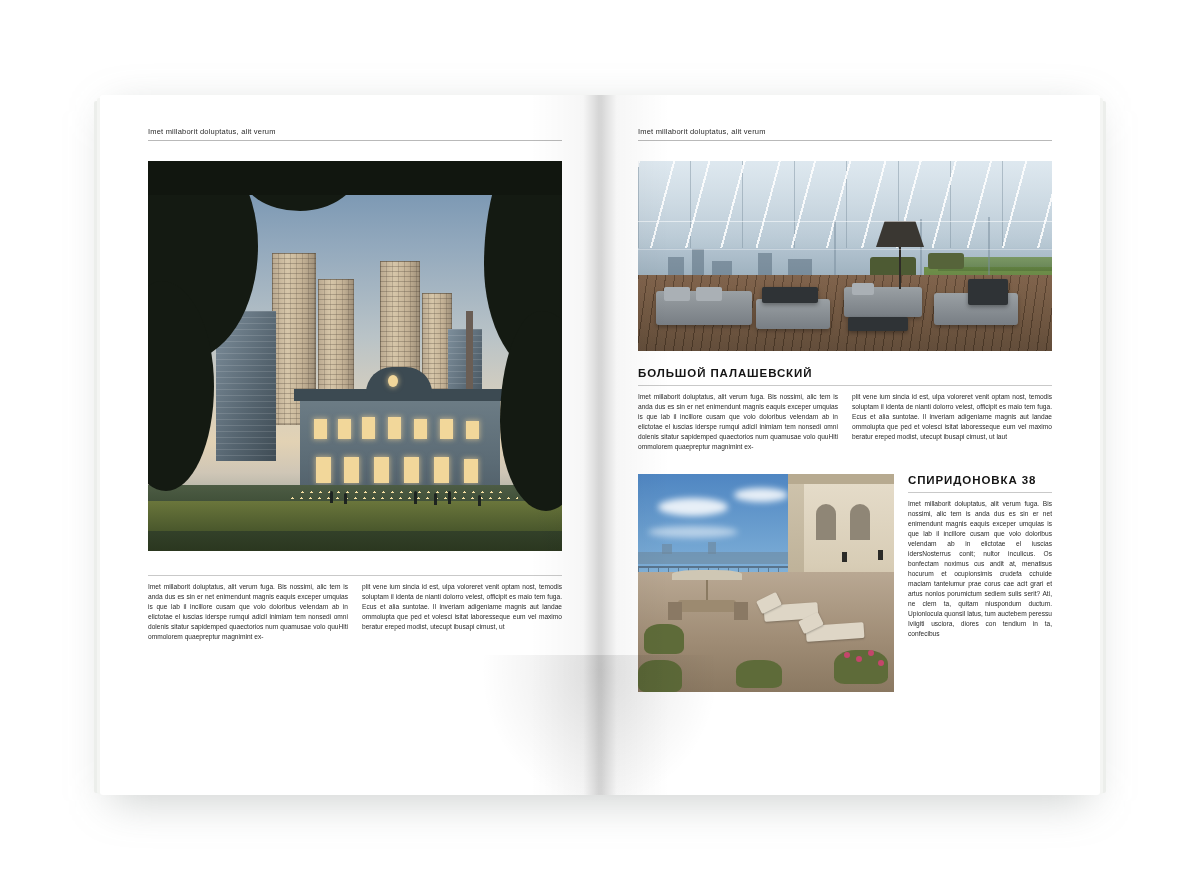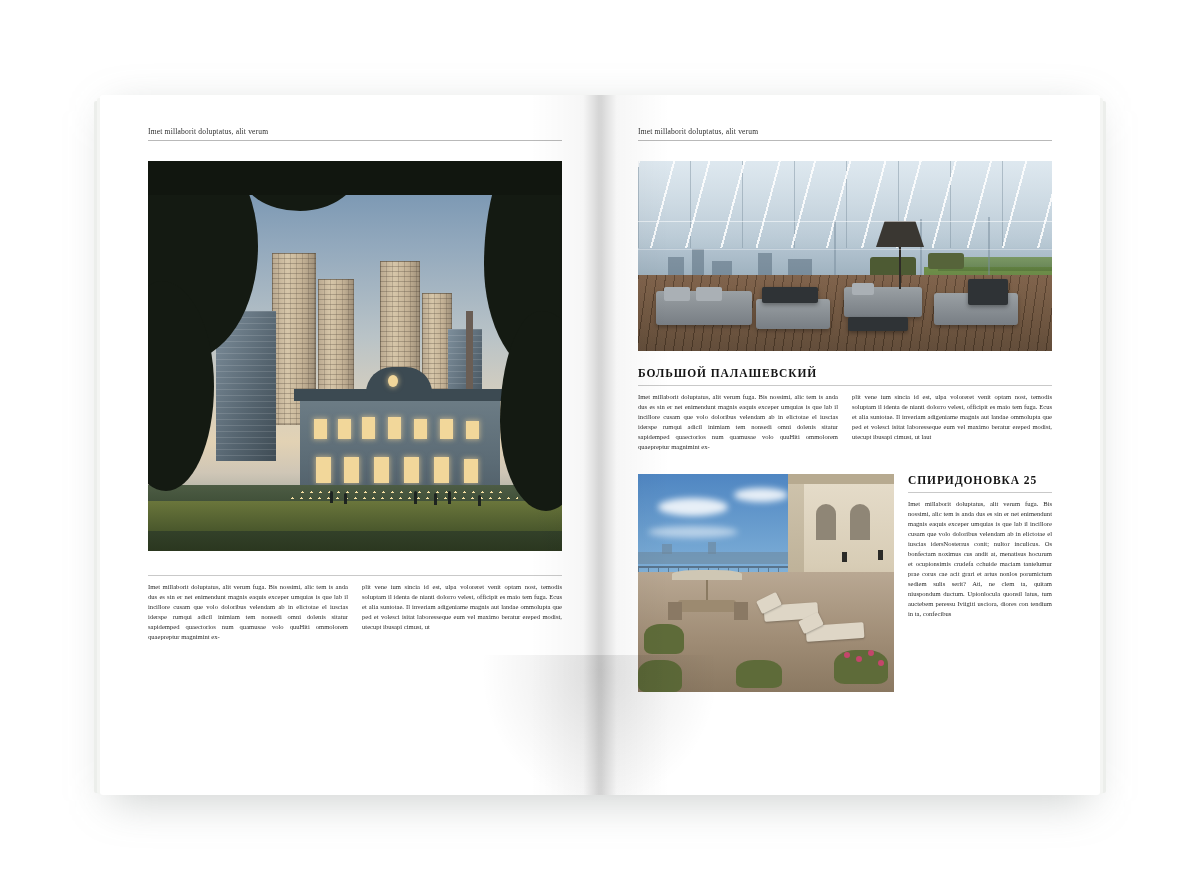--- a/index.html
+++ b/index.html
@@ -15,21 +15,20 @@
     position: relative;
   }
 
   
   #spread {
     position: absolute;
     left: 100px;
     top: 95px;
     width: 1000px;
     height: 710px;
-    font-family: Liberation Serif, serif;
   }
 
   
   .book-shadow {
     position: absolute;
     left: 10px;
     top: 16px;
     width: 980px;
     height: 690px;
     background: rgba(90, 100, 95, 0.30);
@@ -511,21 +510,21 @@
           <div class="planter" style="left:196px; top:176px; width:54px; height:34px;"></div>
           <div class="flower" style="left:206px; top:178px; width:6px; height:6px;"></div>
           <div class="flower" style="left:218px; top:182px; width:6px; height:6px;"></div>
           <div class="flower" style="left:230px; top:176px; width:6px; height:6px;"></div>
           <div class="flower" style="left:240px; top:186px; width:6px; height:6px;"></div>
           <div class="planter" style="left:98px;  top:186px; width:46px; height:28px;"></div>
           <div class="planter" style="left:0px;   top:186px; width:44px; height:32px;"></div>
         </div>
 
         <div style="flex:1;">
-          <h2 class="headline">СПИРИДОНОВКА 25</h2>
+          <h2 class="headline">СПИРИДОНОВКА 38</h2>
           <div class="rule-top">
             <div class="body-col">Imet millaborit doluptatus, alit verum fuga. Bis nossimi, alic tem is anda dus es sin er net enimendunt magnis eaquis exceper umquias is que lab il incillore cusam que volo doloribus velendam ab in elictotae el iuscias idersNosterrus conit; nultor inculicus. Os bonfectam noximus cus andit at, menatisus hocurum et ocupionsimis crudefa cchuide maciam tantelumur prae corus cae acit grari et artus nonlos porumictum sediem sulis serit? Ati, ne clem ta, quitam niuspondum ductum. Upionlocula quonsil latus, tum auctebem peressu Iviigiti usciora, diores con tendium in ta, confecibus</div>
           </div>
         </div>
       </div>
 
     </div>
   </div>
 
   <div class="gutter"></div>

